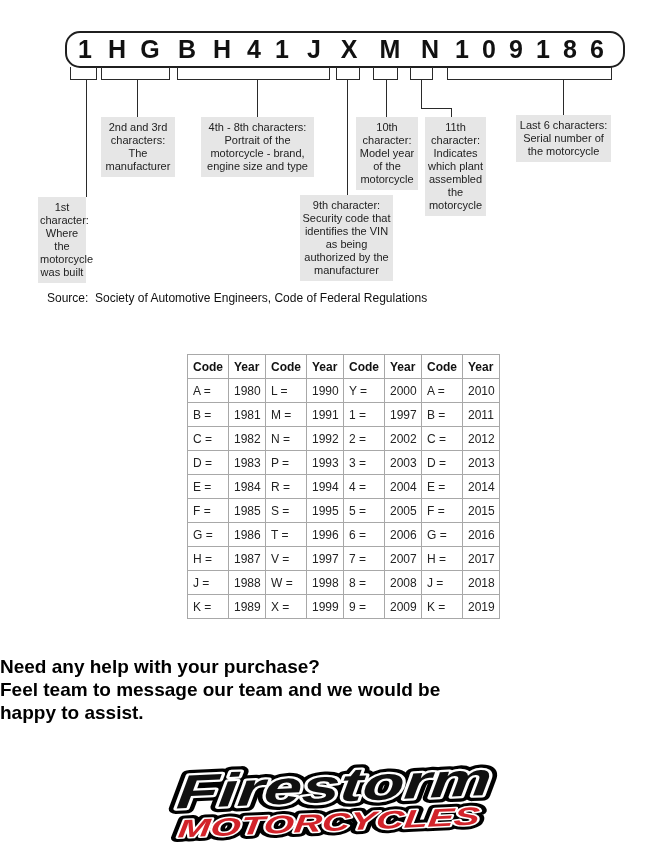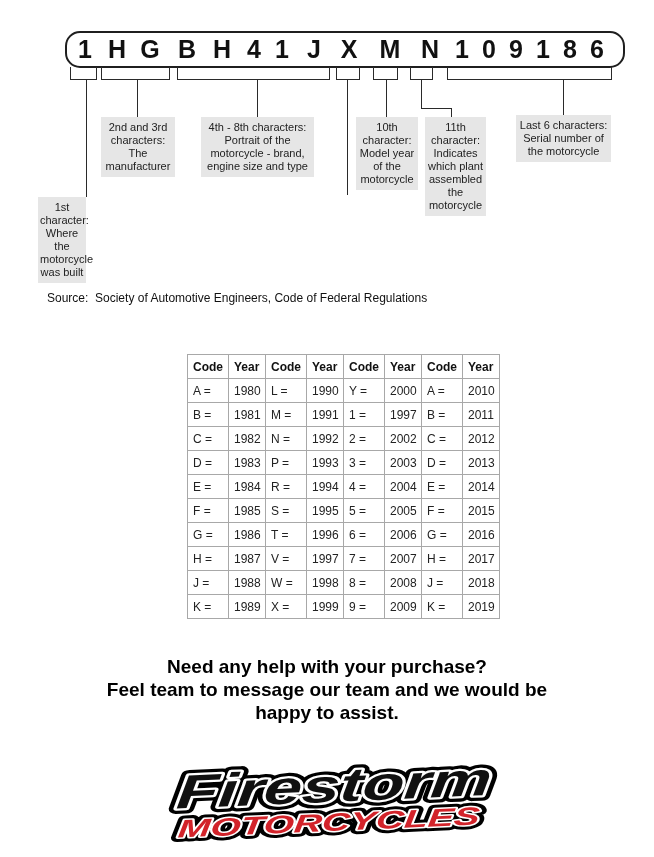--- a/index.html
+++ b/index.html
@@ -65,21 +65,21 @@
   }
   .year-table th,.year-table td{
     border:1px solid #a8a8a8;padding:0 3px 0 5px;height:23px;
     text-align:left;vertical-align:middle;background:#fff;
   }
   .year-table th{font-weight:bold;color:#111;}
   .year-table .col-code{width:32px;}
   .year-table .col-year{width:28px;}
   
   .help{
-    position:absolute;left:0;top:655px;width:654px;text-align:center;
+    position:absolute;left:0;top:655px;width:654px;text-align:left;
     font-size:19px;line-height:23px;font-weight:bold;color:#000;
   }
   
   .logo{position:absolute;left:147px;top:760px;width:360px;height:90px;}
   .logo text{font-family:"Liberation Sans",sans-serif;font-weight:bold;font-style:italic;}
 </style>
 </head>
 <body>
 
 <div class="page">
@@ -126,20 +126,24 @@
     <div class="lbl-b">Where the motorcycle was built</div>
   </div>
   <div class="lbl L2">
     <div class="lbl-h">2nd and 3rd characters:</div>
     <div class="lbl-b">The manufacturer</div>
   </div>
   <div class="lbl L3">
     <div class="lbl-h">4th - 8th characters:</div>
     <div class="lbl-b">Portrait of the motorcycle - brand, engine size and type</div>
   </div>
+  <div class="lbl L4">
+    <div class="lbl-h">9th character:</div>
+    <div class="lbl-b">Security code that identifies the VIN as being authorized by the manufacturer</div>
+  </div>
   <div class="lbl L5">
     <div class="lbl-h">10th character:</div>
     <div class="lbl-b">Model year of the motorcycle</div>
   </div>
   <div class="lbl L6">
     <div class="lbl-h">11th character:</div>
     <div class="lbl-b">Indicates which plant assembled the motorcycle</div>
   </div>
   <div class="lbl L7">
     <div class="lbl-h">Last 6 characters:</div>

